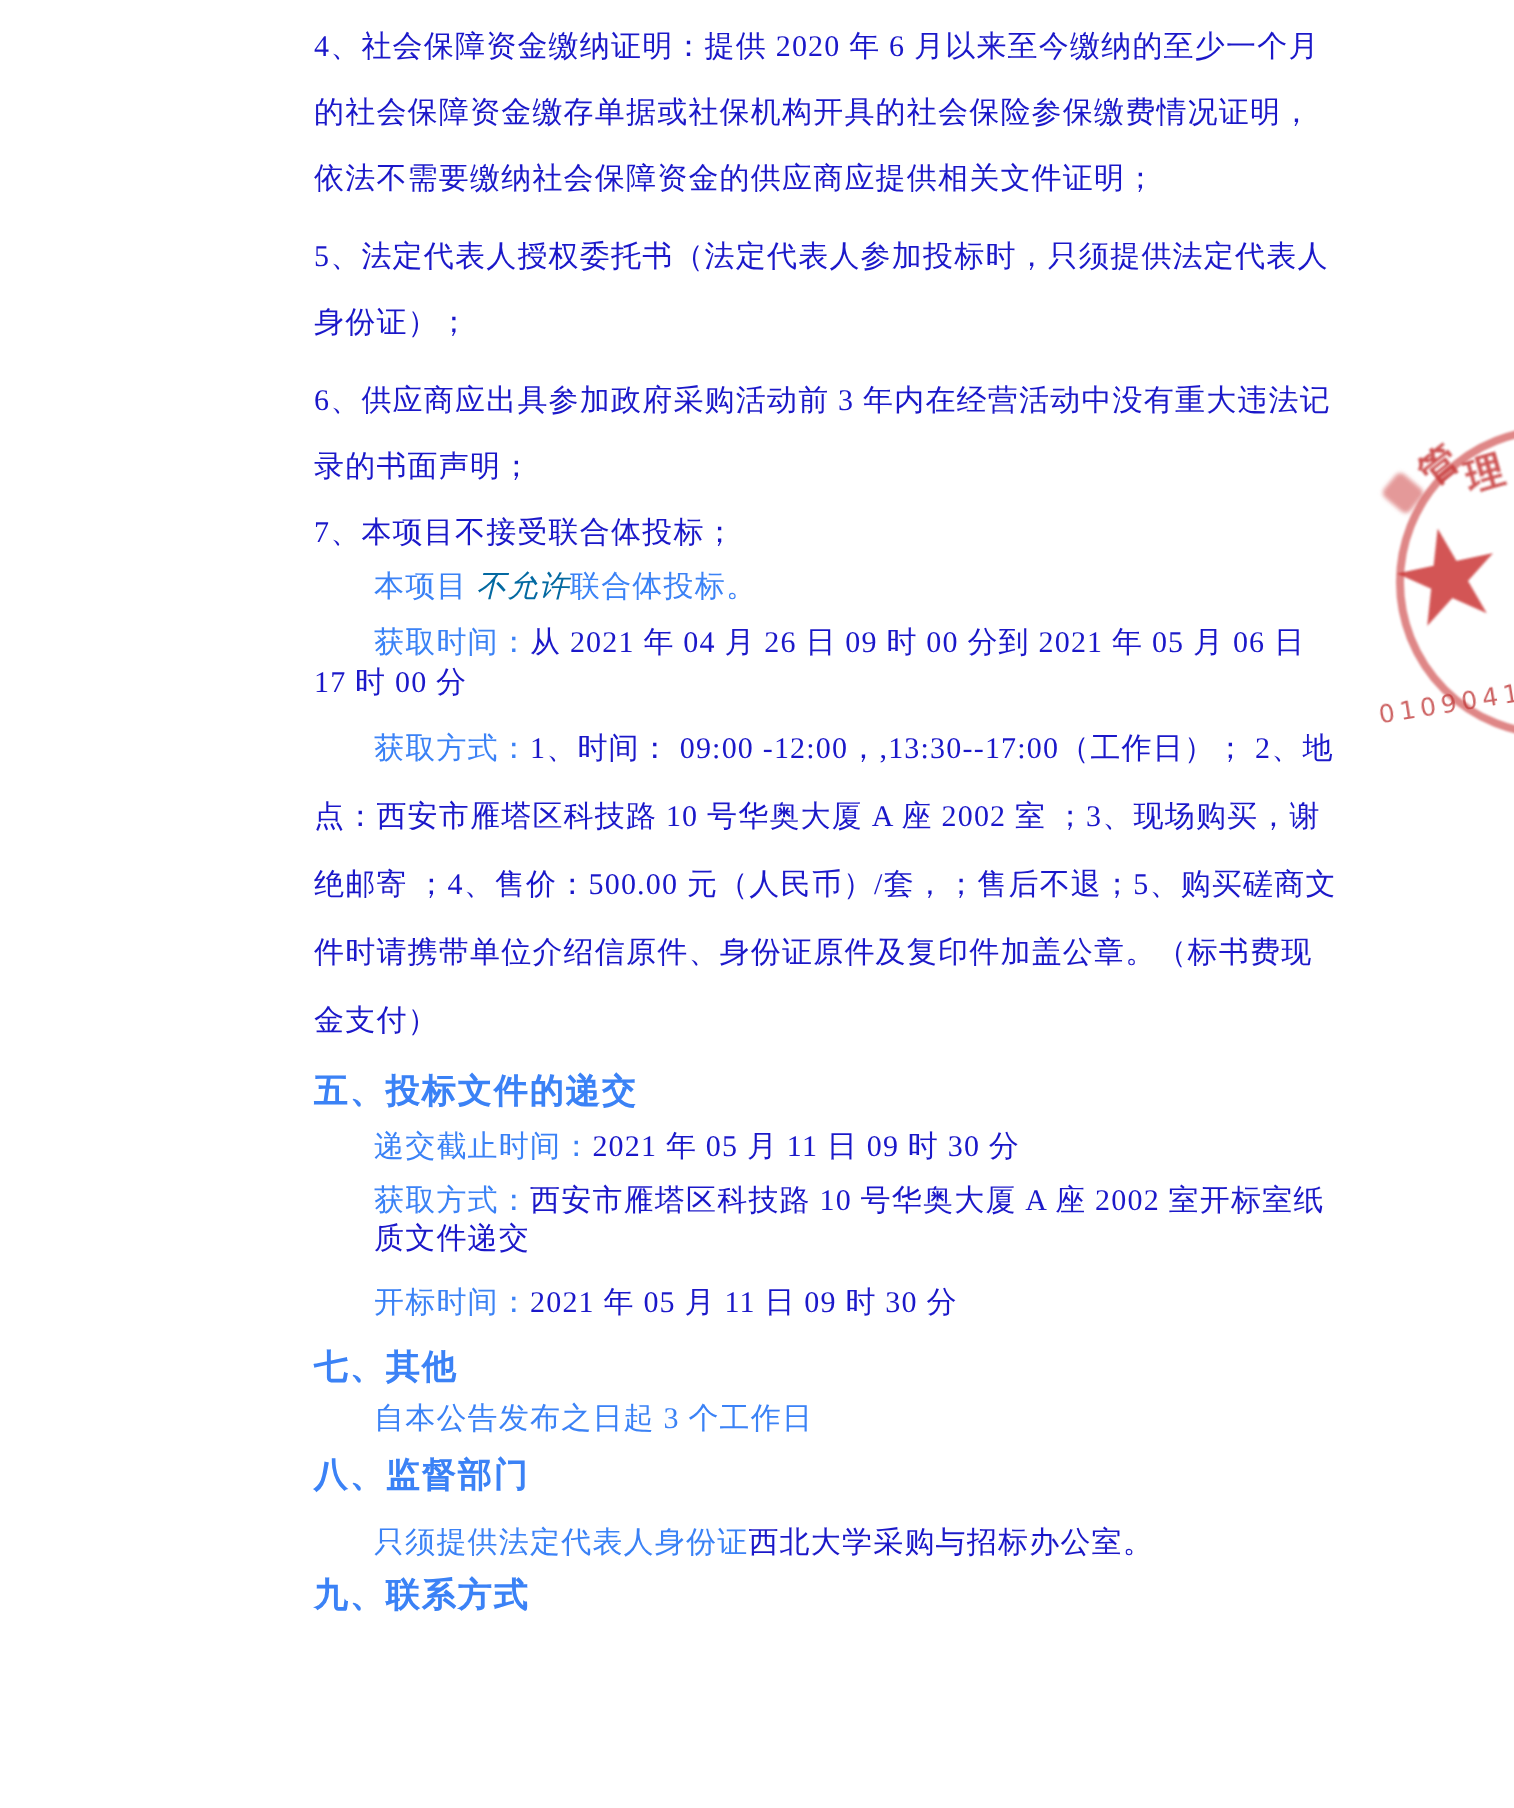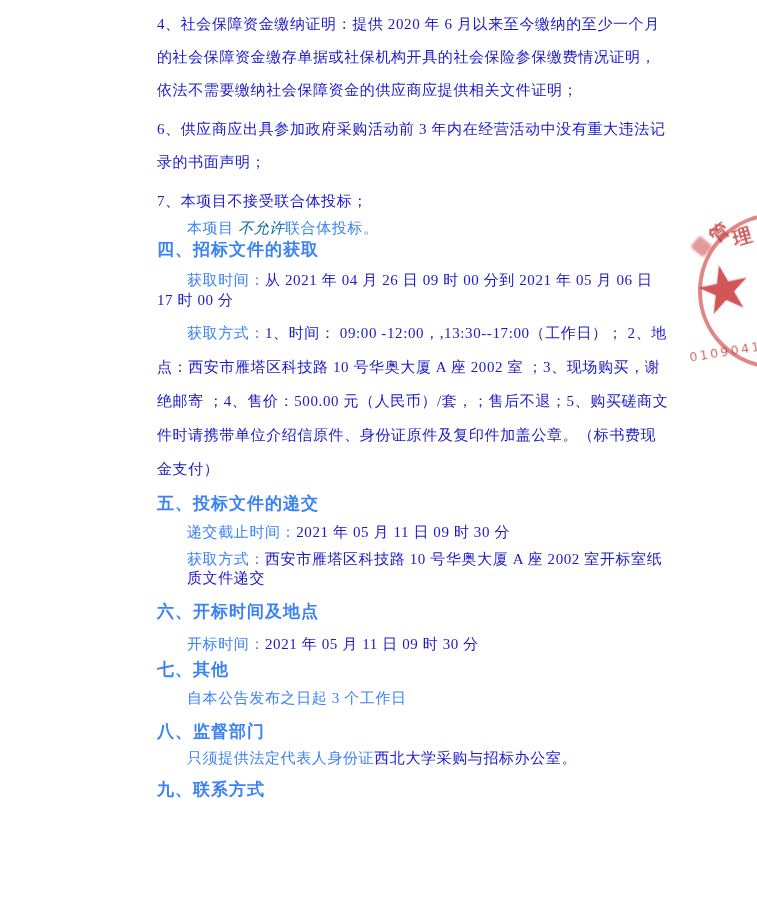--- a/index.html
+++ b/index.html
@@ -97,30 +97,29 @@
     color:rgba(192,60,60,.8);
     transform:rotate(-9deg);
     filter:blur(.3px);
   }
 </style>
 </head>
 <body>
 
 <div class="doc-body">
     <p class="blk st-list"><span class="seg-blue">4、社会保障资金缴纳证明：提供 2020 年 6 月以来至今缴纳的至少一个月的社会保障资金缴存单据或社保机构开具的社会保险参保缴费情况证明，依法不需要缴纳社会保障资金的供应商应提供相关文件证明；</span></p>
+    <p class="blk st-list"><span class="seg-blue">5、法定代表人授权委托书（法定代表人参加投标时，只须提供法定代表人身份证）；</span></p>
     <p class="blk st-list"><span class="seg-blue">6、供应商应出具参加政府采购活动前 3 年内在经营活动中没有重大违法记录的书面声明；</span></p>
     <p class="blk st-list"><span class="seg-blue">7、本项目不接受联合体投标；</span></p>
     <p class="blk st-indent"><span class="seg-black">本项目 </span><span class="seg-blue-italic">不允许</span><span class="seg-black">联合体投标。</span></p>
-    <h2 class="blk"><span class="seg-black">四、招标文件的获取</span></h2>
     <p class="blk st-indent"><span class="seg-black">获取时间：</span><span class="seg-blue">从 2021 年 04 月 26 日 09 时 00 分到 2021 年 05 月 06 日 17 时 00 分</span></p>
     <p class="blk st-hang"><span class="seg-black">获取方式：</span><span class="seg-blue">1、时间： 09:00 -12:00，,13:30--17:00（工作日）； 2、地点：西安市雁塔区科技路 10 号华奥大厦 A 座 2002 室 ；3、现场购买，谢绝邮寄 ；4、售价：500.00 元（人民币）/套，；售后不退；5、购买磋商文件时请携带单位介绍信原件、身份证原件及复印件加盖公章。（标书费现金支付）</span></p>
     <h2 class="blk"><span class="seg-black">五、投标文件的递交</span></h2>
     <p class="blk st-indent"><span class="seg-black">递交截止时间：</span><span class="seg-blue">2021 年 05 月 11 日 09 时 30 分</span></p>
     <p class="blk st-tight"><span class="seg-black">获取方式：</span><span class="seg-blue">西安市雁塔区科技路 10 号华奥大厦 A 座 2002 室开标室纸质文件递交</span></p>
-    <h2 class="blk"><span class="seg-black">六、开标时间及地点</span></h2>
     <p class="blk st-indent"><span class="seg-black">开标时间：</span><span class="seg-blue">2021 年 05 月 11 日 09 时 30 分</span></p>
     <h2 class="blk"><span class="seg-black">七、其他</span></h2>
     <p class="blk st-indent"><span class="seg-black">自本公告发布之日起 3 个工作日</span></p>
     <h2 class="blk"><span class="seg-black">八、监督部门</span></h2>
     <p class="blk st-indent"><span class="seg-black">只须提供法定代表人身份证</span><span class="seg-blue">西北大学采购与招标办公室。</span></p>
     <h2 class="blk"><span class="seg-black">九、联系方式</span></h2>
   </div>
 
 <div class="stamp">
   <div class="stamp-circle"></div>

